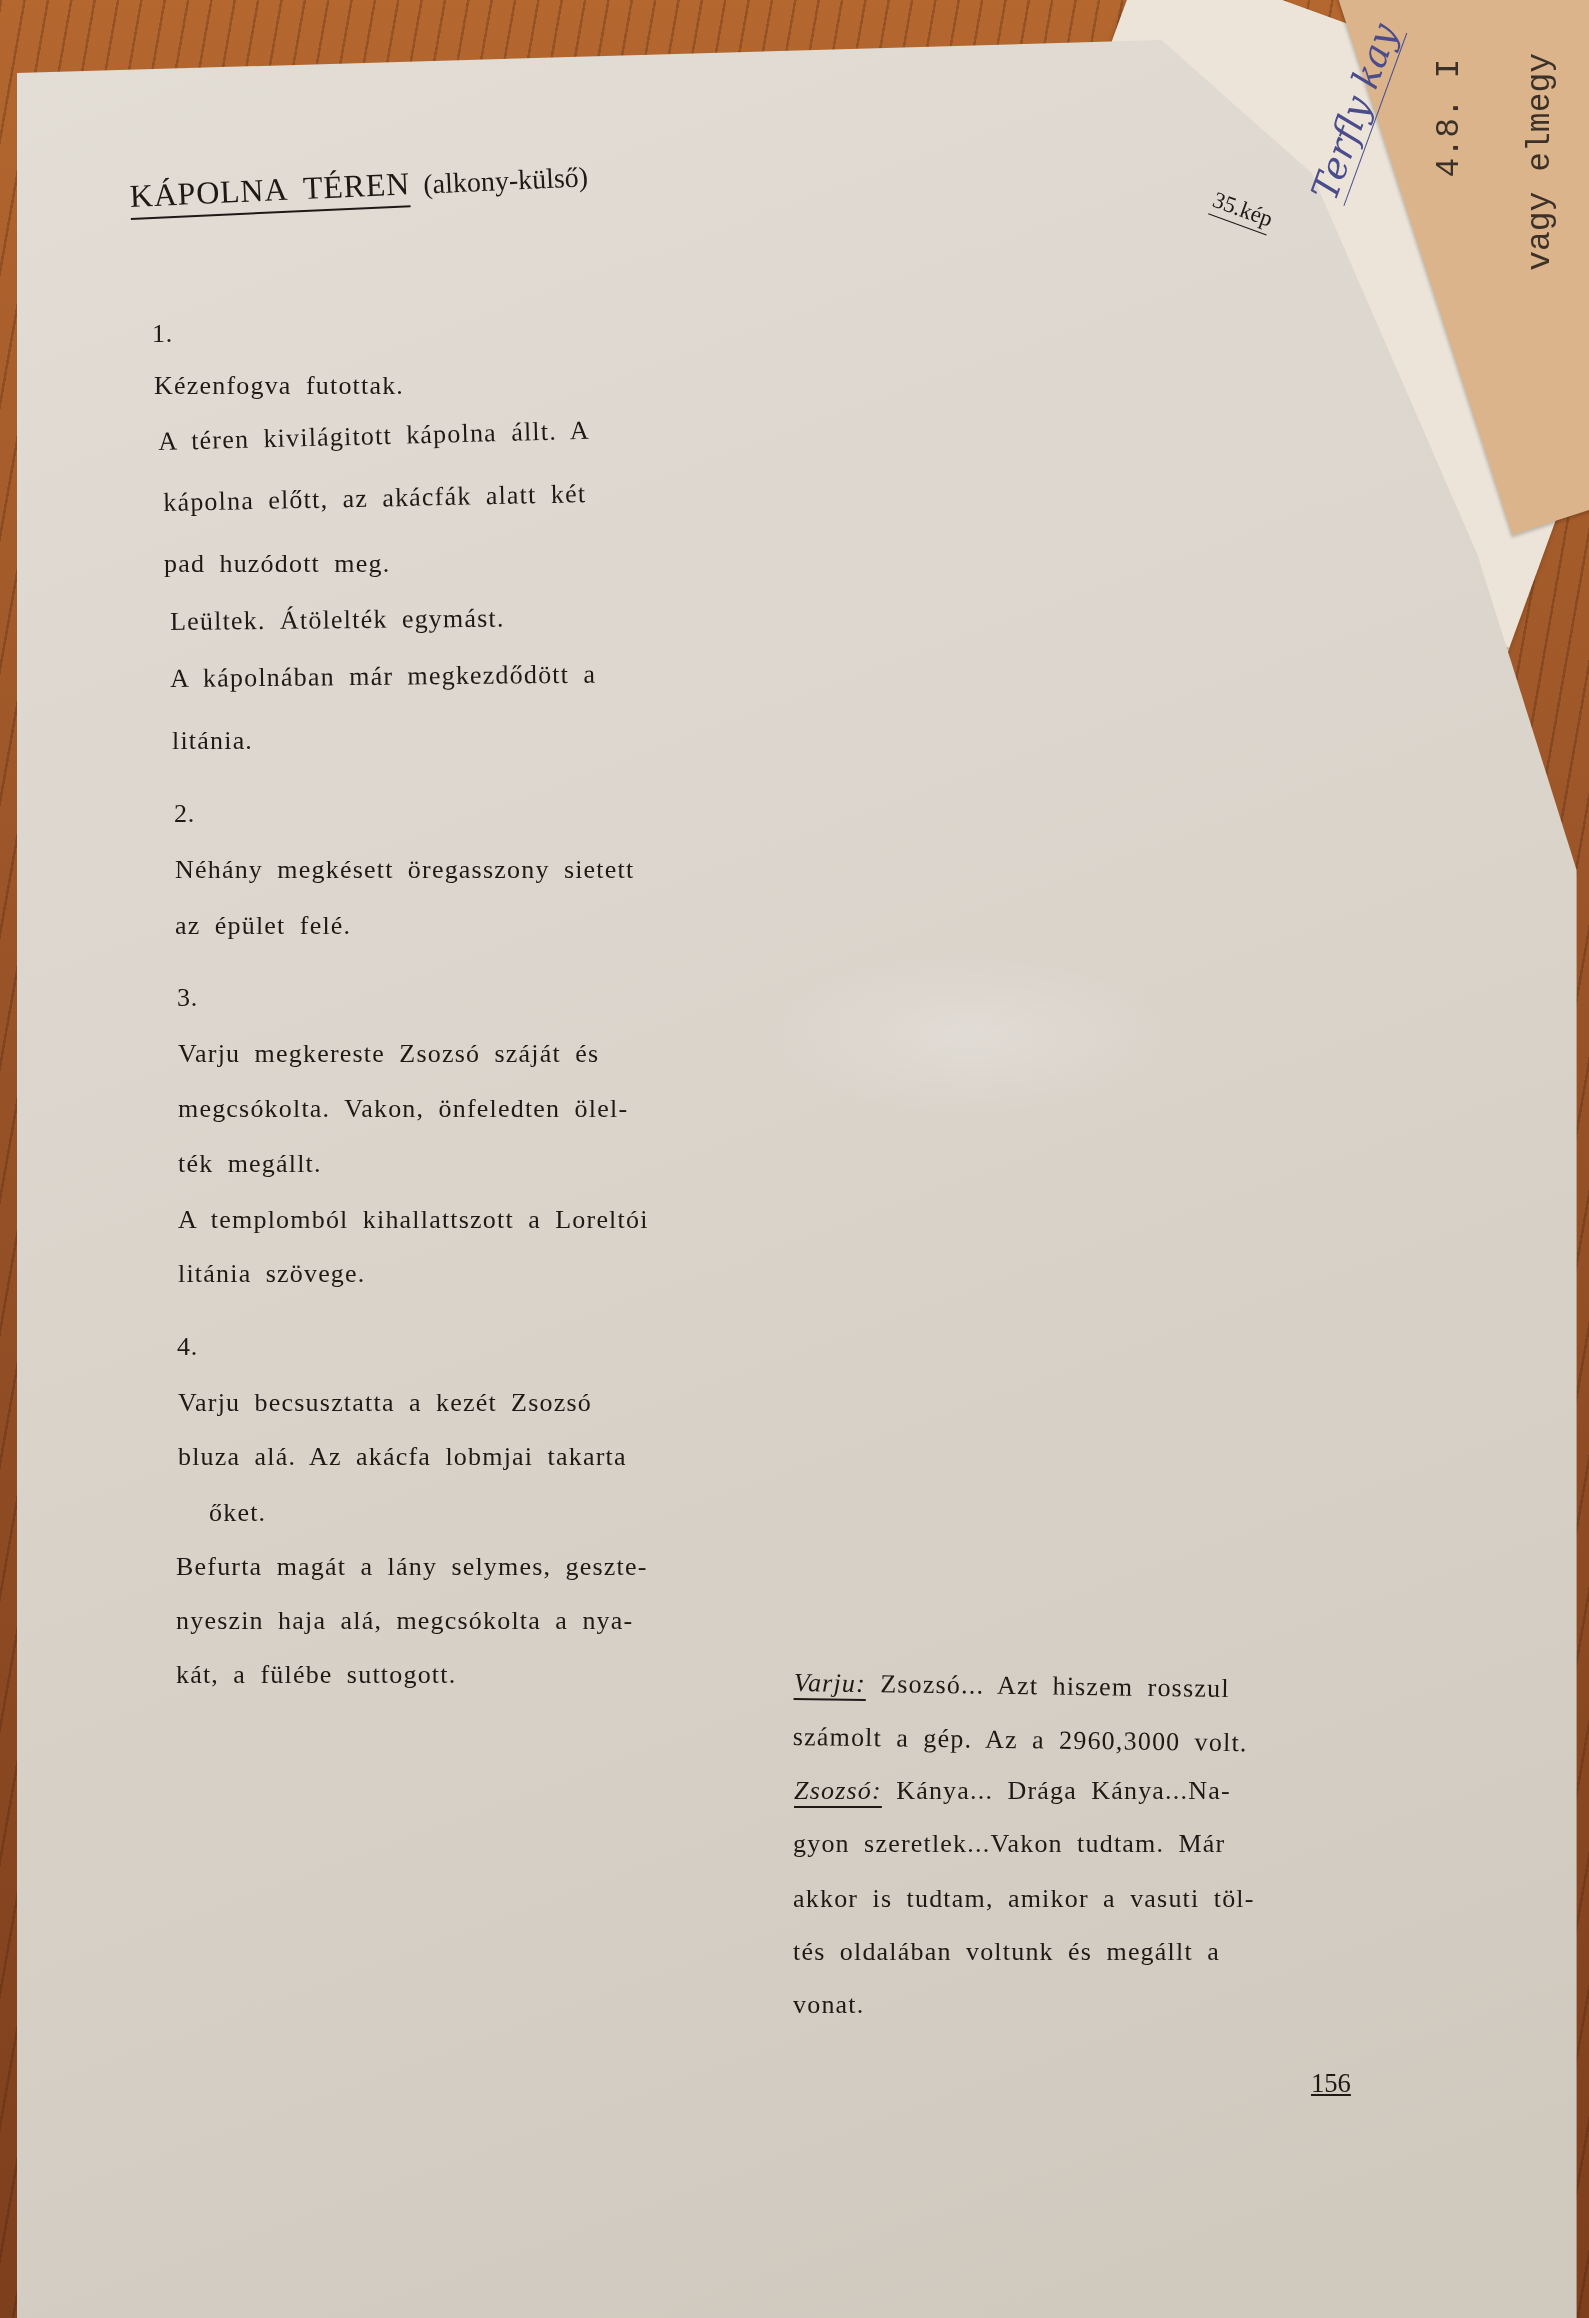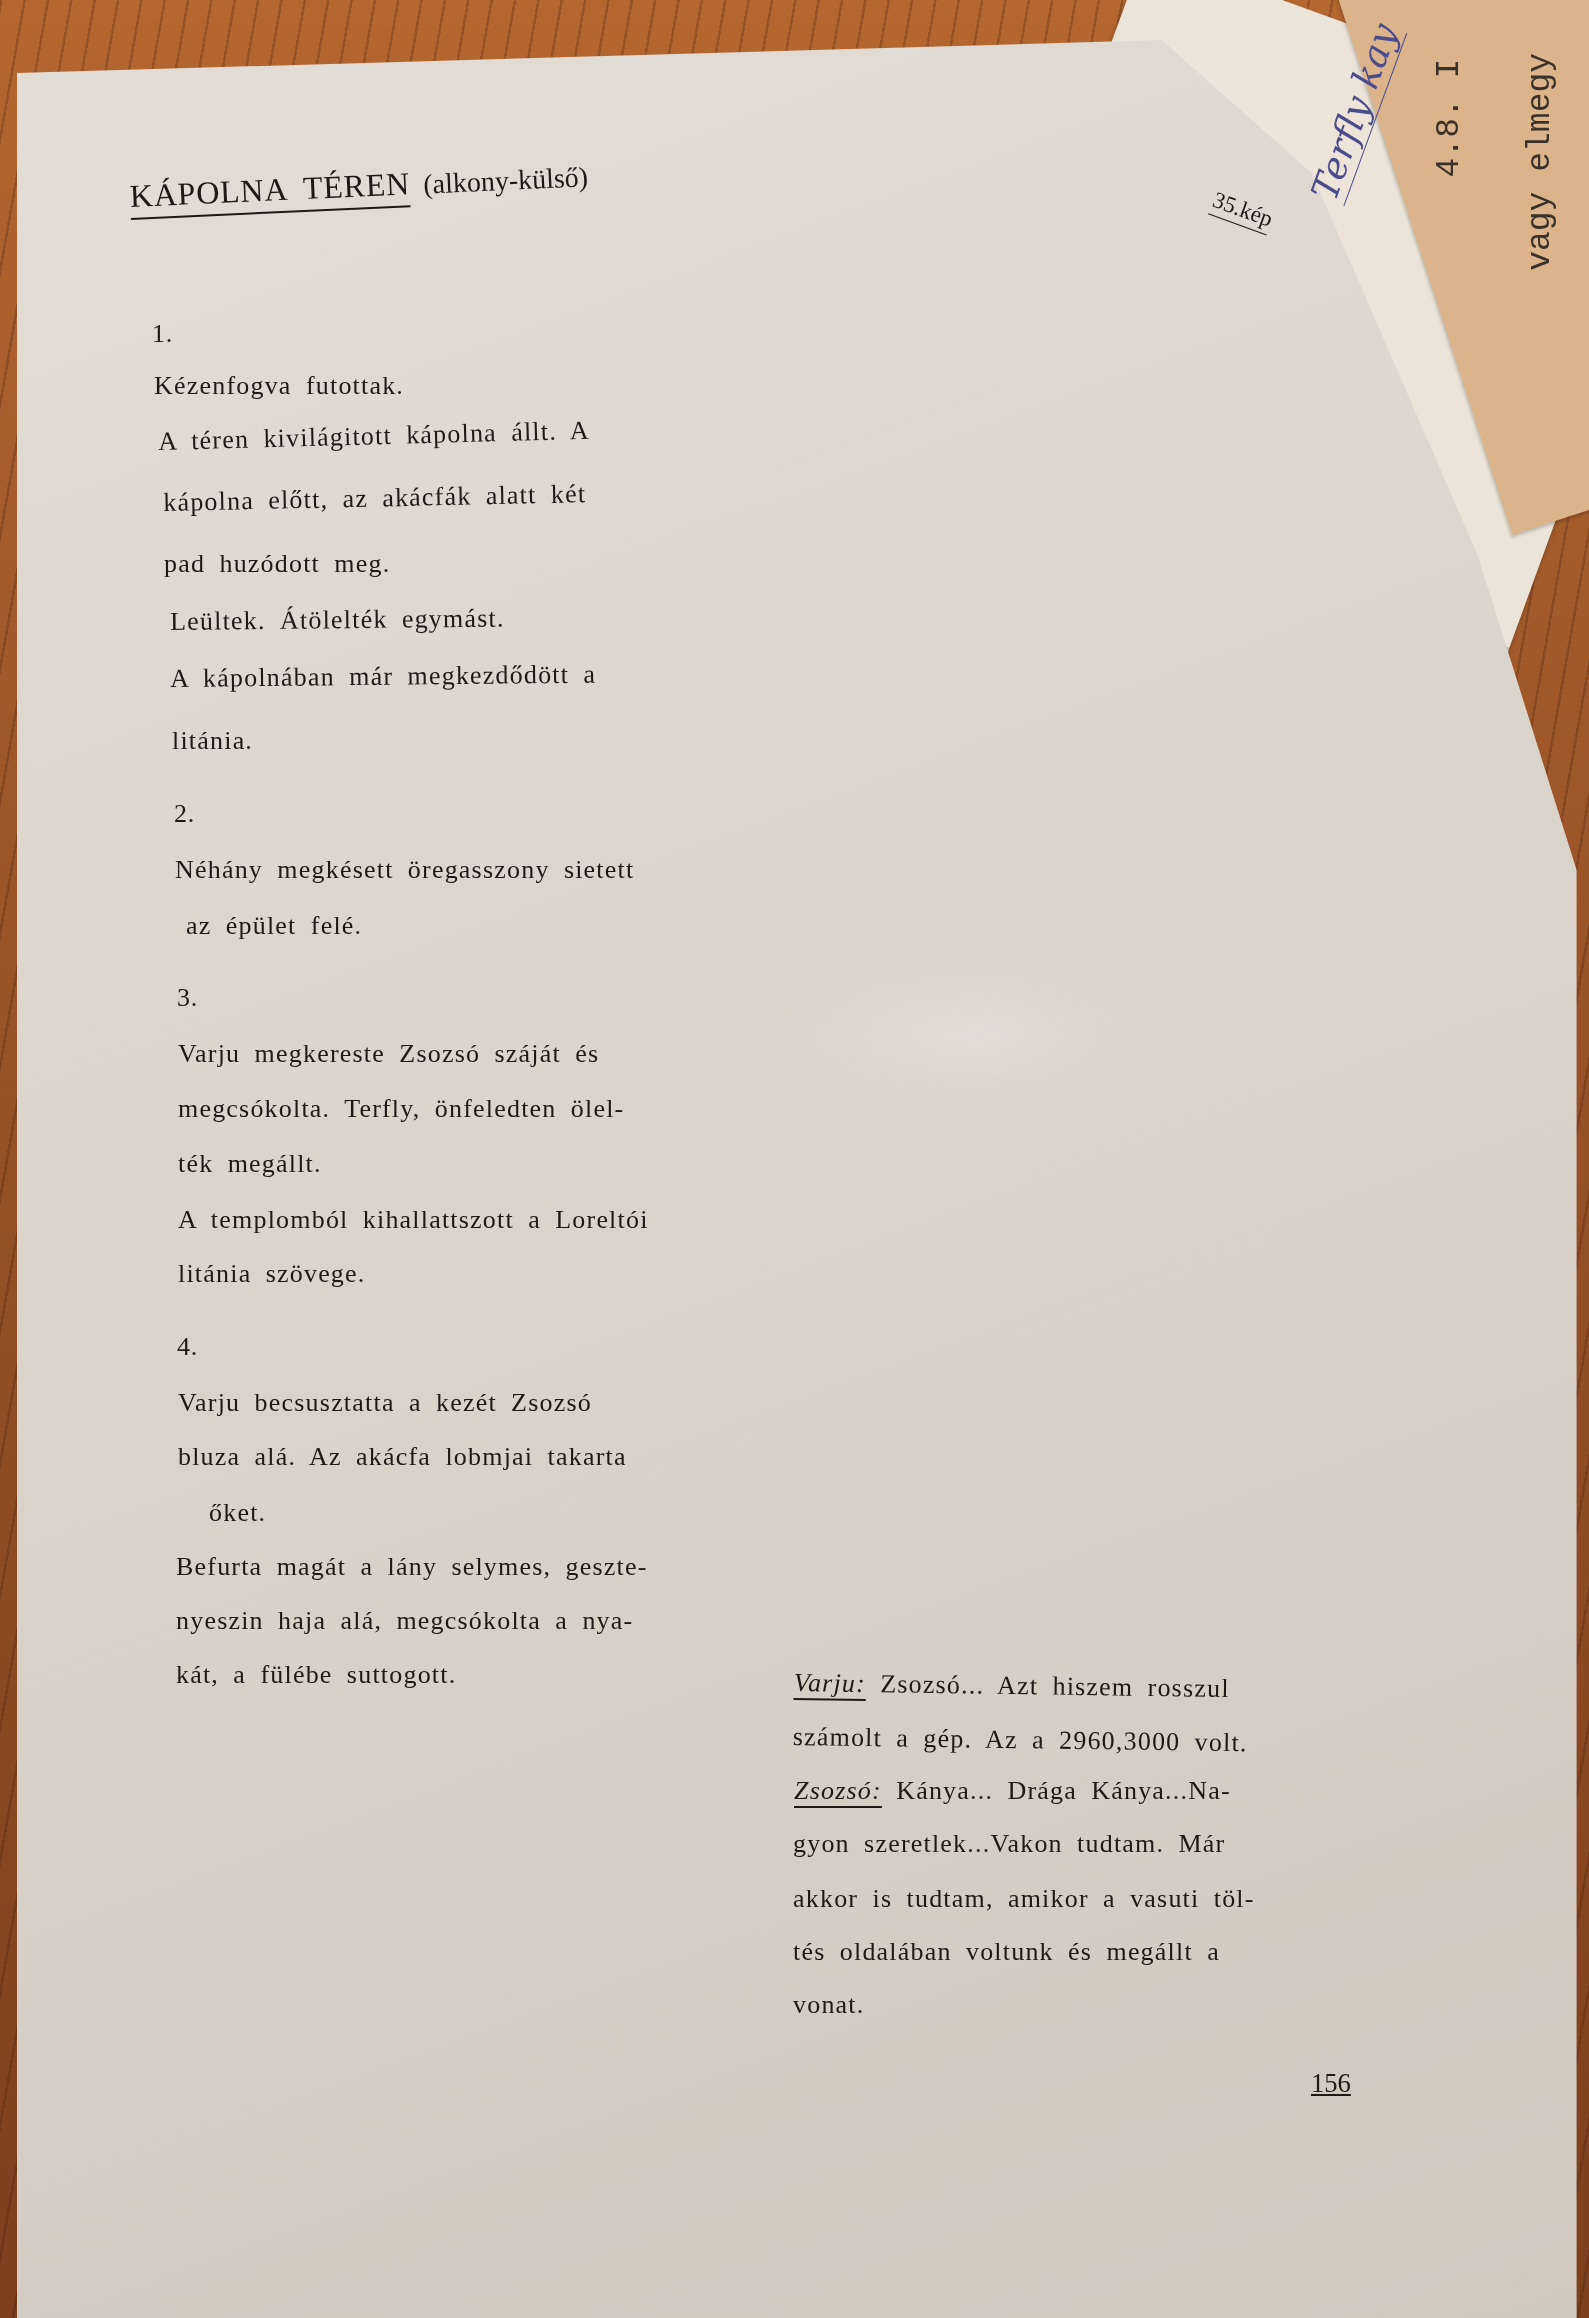--- a/index.html
+++ b/index.html
@@ -200,25 +200,25 @@
   <div class="typed-text" style="left:154px; top:371px;">Kézenfogva futottak.</div>
   <div class="typed-text" style="left:158px; top:427px; transform:rotate(-1.5deg); transform-origin:left top;">A téren kivilágitott kápolna állt. A</div>
   <div class="typed-text" style="left:163px; top:488px; transform:rotate(-1.2deg); transform-origin:left top;">kápolna előtt, az akácfák alatt két</div>
   <div class="typed-text" style="left:164px; top:549px;">pad huzódott meg.</div>
   <div class="typed-text" style="left:170px; top:607px; transform:rotate(-0.6deg); transform-origin:left top;">Leültek. Átölelték egymást.</div>
   <div class="typed-text" style="left:170px; top:664px; transform:rotate(-0.6deg); transform-origin:left top;">A kápolnában már megkezdődött a</div>
   <div class="typed-text" style="left:172px; top:726px;">litánia.</div>
 
   <div class="section-num" style="left:174px; top:799px;">2.</div>
   <div class="typed-text" style="left:175px; top:855px;">Néhány megkésett öregasszony sietett</div>
-  <div class="typed-text" style="left:186px; top:911px;text-align:right;">az épület felé.</div>
+  <div class="typed-text" style="left:175px; top:911px;text-align:right;">az épület felé.</div>
 
   <div class="section-num" style="left:177px; top:983px;">3.</div>
   <div class="typed-text" style="left:178px; top:1039px;">Varju megkereste Zsozsó száját és</div>
-  <div class="typed-text" style="left:178px; top:1094px;">megcsókolta. Terfly, önfeledten ölel-</div>
+  <div class="typed-text" style="left:178px; top:1094px;">megcsókolta. Vakon, önfeledten ölel-</div>
   <div class="typed-text" style="left:178px; top:1149px;">ték megállt.</div>
   <div class="typed-text" style="left:178px; top:1205px;">A templomból kihallattszott a Loreltói</div>
   <div class="typed-text" style="left:178px; top:1259px;">litánia szövege.</div>
 
   <div class="section-num" style="left:177px; top:1332px;">4.</div>
   <div class="typed-text" style="left:178px; top:1388px;">Varju becsusztatta a kezét Zsozsó</div>
   <div class="typed-text" style="left:178px; top:1442px;">bluza alá. Az akácfa lobmjai takarta</div>
   <div class="typed-text" style="left:178px; top:1498px;margin-left:31px;">őket.</div>
   <div class="typed-text" style="left:176px; top:1552px;">Befurta magát a lány selymes, geszte-</div>
   <div class="typed-text" style="left:176px; top:1606px;">nyeszin haja alá, megcsókolta a nya-</div>

